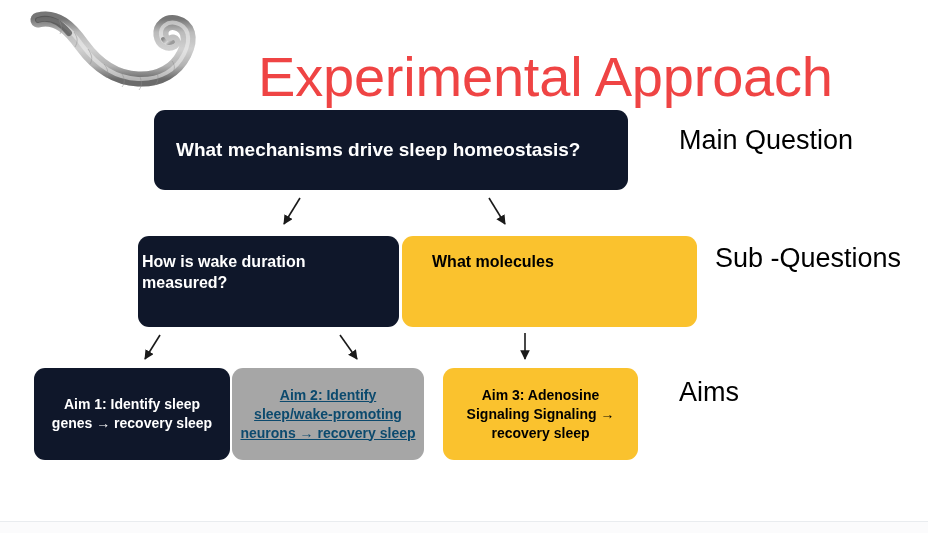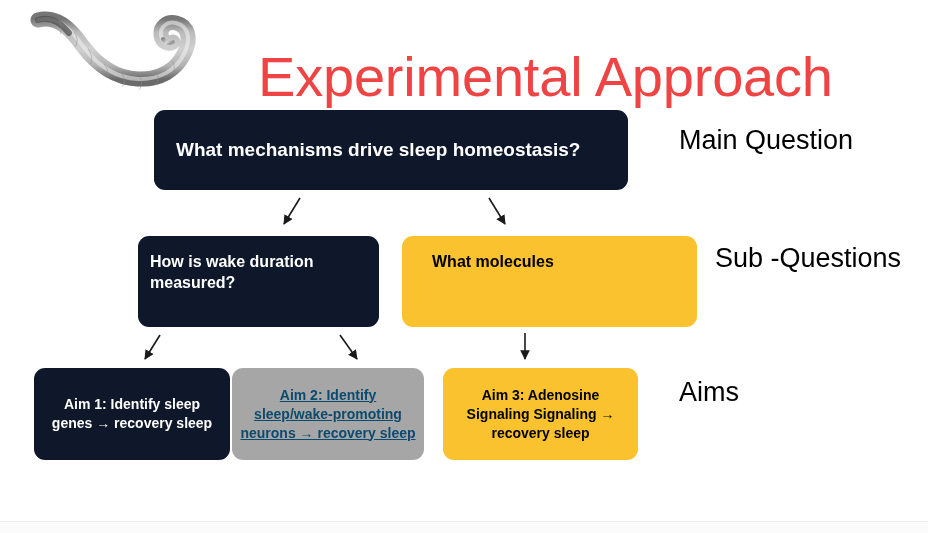--- a/index.html
+++ b/index.html
@@ -70,23 +70,23 @@
     padding: 0 22px;
     font-size: 19px;
     line-height: 24px;
   }
   #main-question .node-label { text-align: left; }
 
   
   #sub-question-1 {
     left: 126px;
     top: 236px;
-    width: 241px;
+    width: 261px;
     height: 91px;
-    padding: 0 12px;
+    padding: 0 4px;
     font-size: 16px;
     line-height: 21px;
     align-items: flex-start;
   }
   #sub-question-1 .node-label { margin-top: 15px; text-align: left; }
 
   #sub-question-2 {
     left: 402px;
     top: 236px;
     width: 295px;

